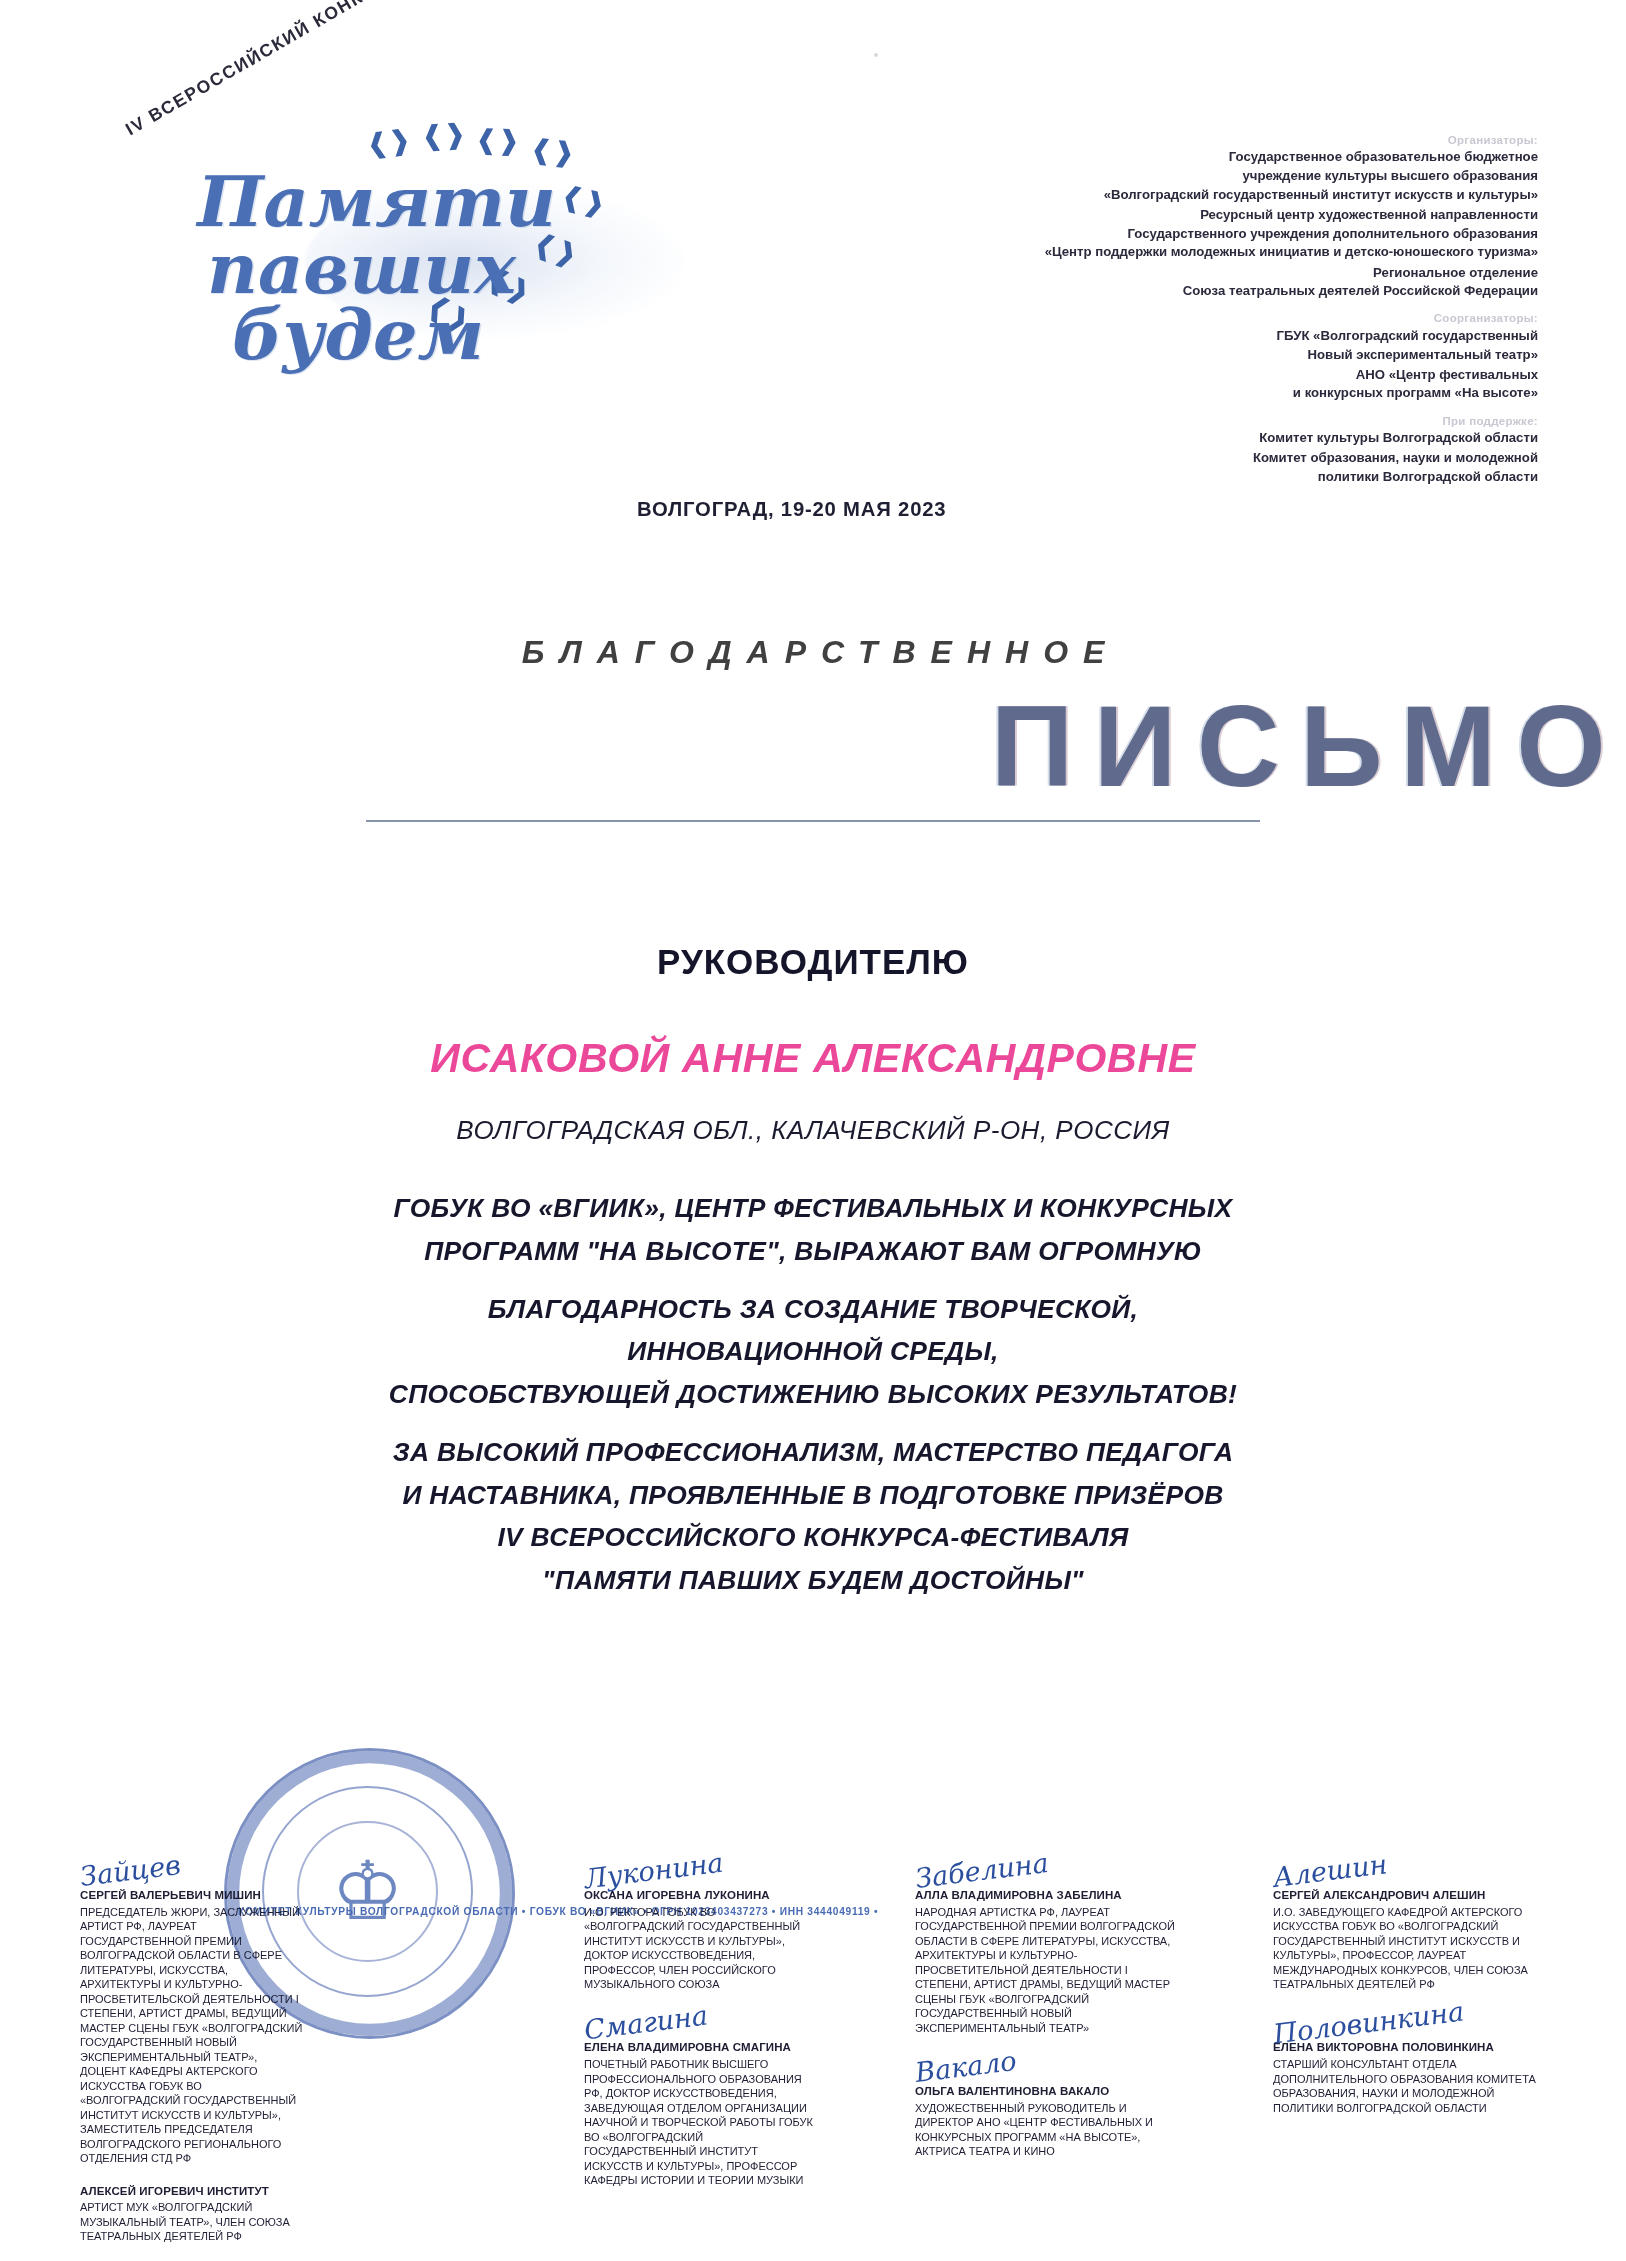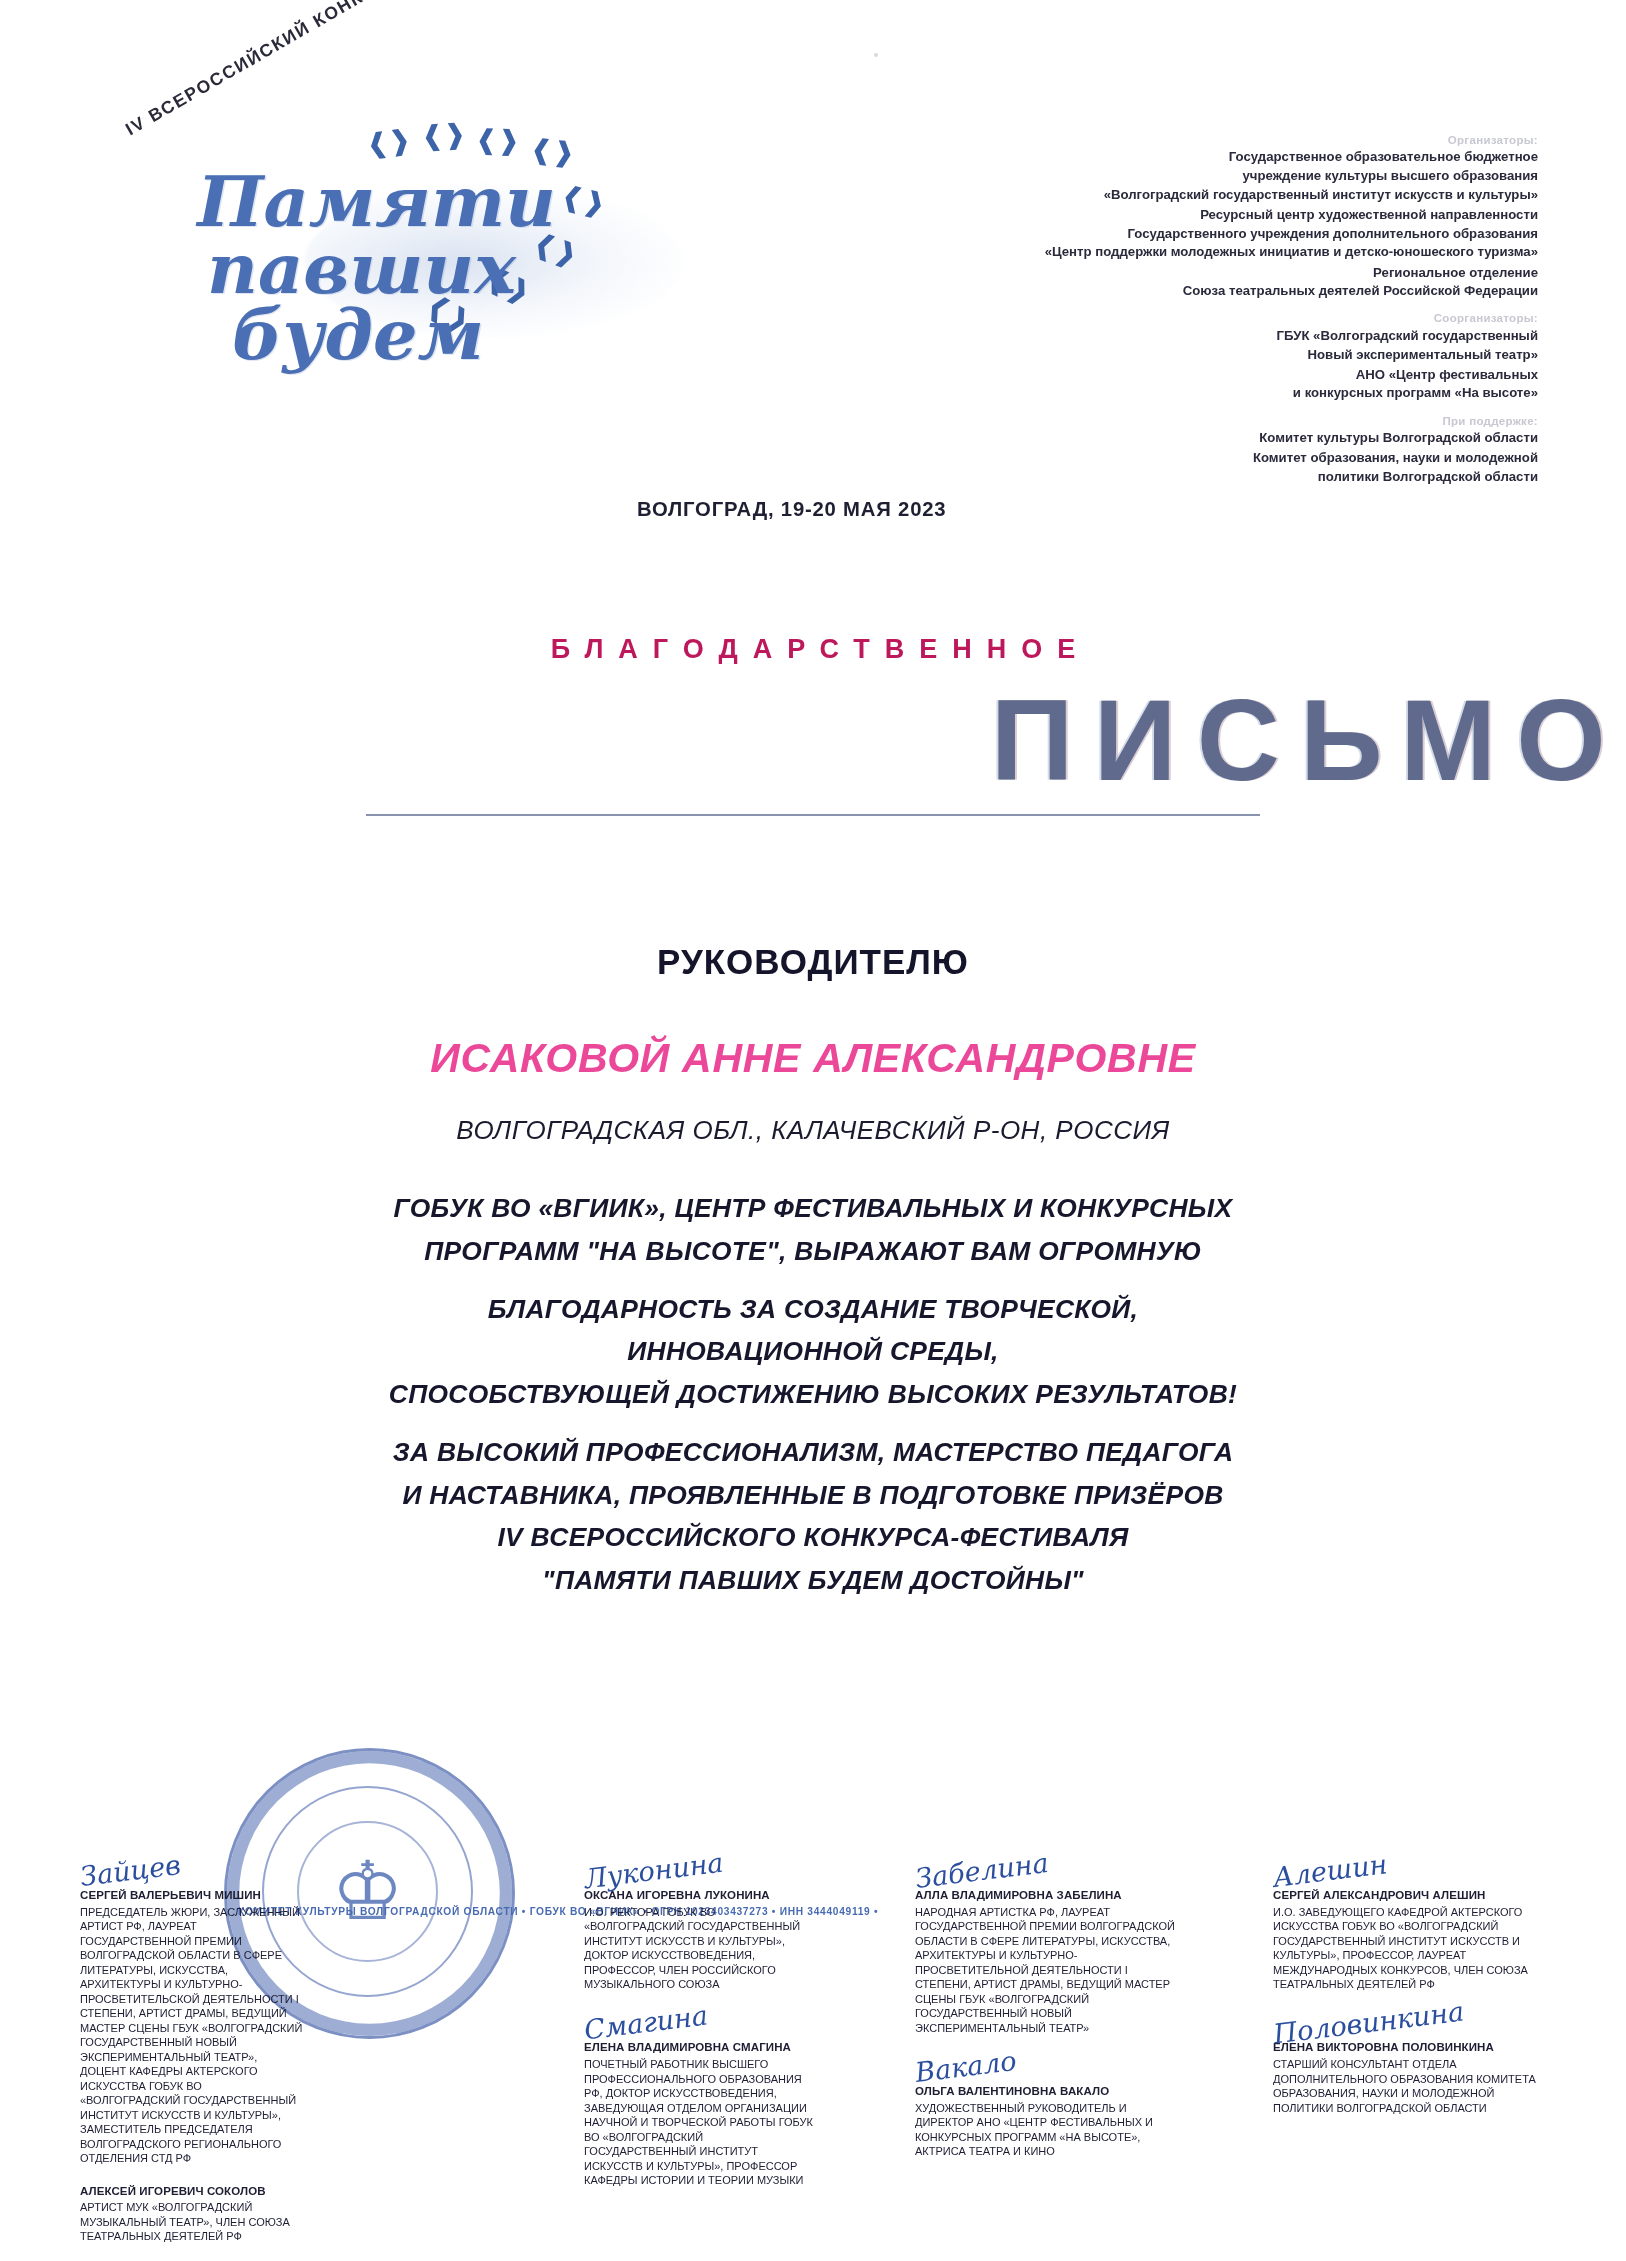--- a/index.html
+++ b/index.html
@@ -125,25 +125,26 @@
   .org-group { margin-bottom: 1.4px; }
 
   
   .title-wrap {
     position: absolute;
     top: 634px;
     left: 0; right: 0;
     text-align: center;
   }
   .title-small {
-    font-size: 27px;
+    font-size: 32px;
     font-weight: bold;
     letter-spacing: 15px;
-    color: #be185d;
+    color: #404040;
     text-indent: 15px;
+    font-style: italic;
   }
   .title-big {
     margin-top: 17.6px;
     font-size: 115px;
     font-weight: bold;
     letter-spacing: 20.3px;
     color: #5f6a8c;
     line-height: 1.0;
     text-indent: 20.3px;
     text-shadow: 2px 0 0 rgba(150,110,130,0.35), -2px 0 0 rgba(110,140,180,0.3);
@@ -405,21 +406,21 @@
 
 <div class="sig-area">
 
   <div class="sig-col c1">
     <div class="sig-entry">
       <div class="scribble">Зайцев</div>
       <div class="sig-name">СЕРГЕЙ ВАЛЕРЬЕВИЧ МИШИН</div>
       <div class="sig-desc">ПРЕДСЕДАТЕЛЬ ЖЮРИ, ЗАСЛУЖЕННЫЙ АРТИСТ РФ, ЛАУРЕАТ ГОСУДАРСТВЕННОЙ ПРЕМИИ ВОЛГОГРАДСКОЙ ОБЛАСТИ В СФЕРЕ ЛИТЕРАТУРЫ, ИСКУССТВА, АРХИТЕКТУРЫ И КУЛЬТУРНО-ПРОСВЕТИТЕЛЬСКОЙ ДЕЯТЕЛЬНОСТИ I СТЕПЕНИ, АРТИСТ ДРАМЫ, ВЕДУЩИЙ МАСТЕР СЦЕНЫ ГБУК «ВОЛГОГРАДСКИЙ ГОСУДАРСТВЕННЫЙ НОВЫЙ ЭКСПЕРИМЕНТАЛЬНЫЙ ТЕАТР», ДОЦЕНТ КАФЕДРЫ АКТЕРСКОГО ИСКУССТВА ГОБУК ВО «ВОЛГОГРАДСКИЙ ГОСУДАРСТВЕННЫЙ ИНСТИТУТ ИСКУССТВ И КУЛЬТУРЫ», ЗАМЕСТИТЕЛЬ ПРЕДСЕДАТЕЛЯ ВОЛГОГРАДСКОГО РЕГИОНАЛЬНОГО ОТДЕЛЕНИЯ СТД РФ</div>
     </div>
     <div class="sig-entry">
-      <div class="sig-name">АЛЕКСЕЙ ИГОРЕВИЧ СОКОЛОВ</div>
+      <div class="sig-name">АЛЕКСЕЙ ИГОРЕВИЧ ИНСТИТУТ</div>
       <div class="sig-desc">АРТИСТ МУК «ВОЛГОГРАДСКИЙ МУЗЫКАЛЬНЫЙ ТЕАТР», ЧЛЕН СОЮЗА ТЕАТРАЛЬНЫХ ДЕЯТЕЛЕЙ РФ</div>
     </div>
   </div>
 
   <div class="sig-col c2">
     <div class="sig-entry">
       <div class="scribble">Луконина</div>
       <div class="sig-name">ОКСАНА ИГОРЕВНА ЛУКОНИНА</div>
       <div class="sig-desc">И.О. РЕКТОРА ГОБУК ВО «ВОЛГОГРАДСКИЙ ГОСУДАРСТВЕННЫЙ ИНСТИТУТ ИСКУССТВ И КУЛЬТУРЫ», ДОКТОР ИСКУССТВОВЕДЕНИЯ, ПРОФЕССОР, ЧЛЕН РОССИЙСКОГО МУЗЫКАЛЬНОГО СОЮЗА</div>
     </div>

